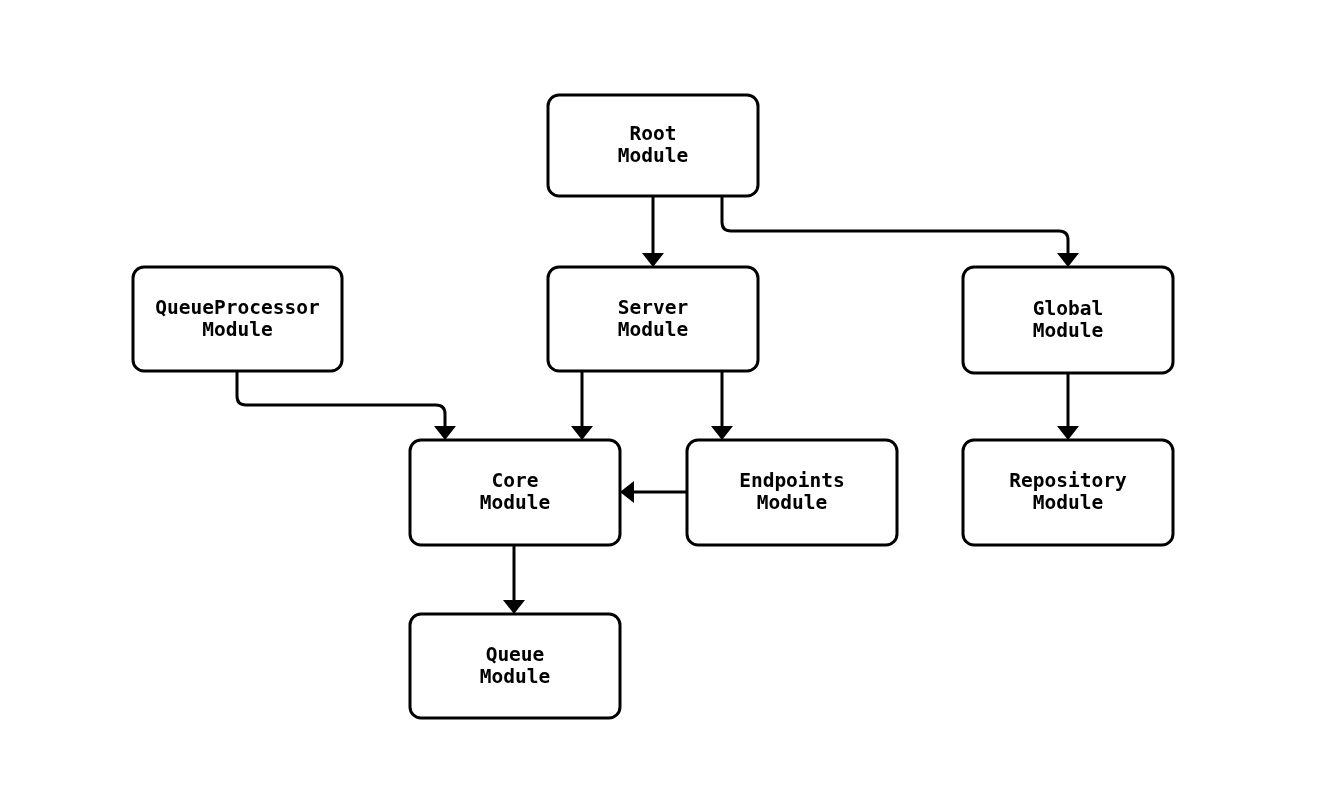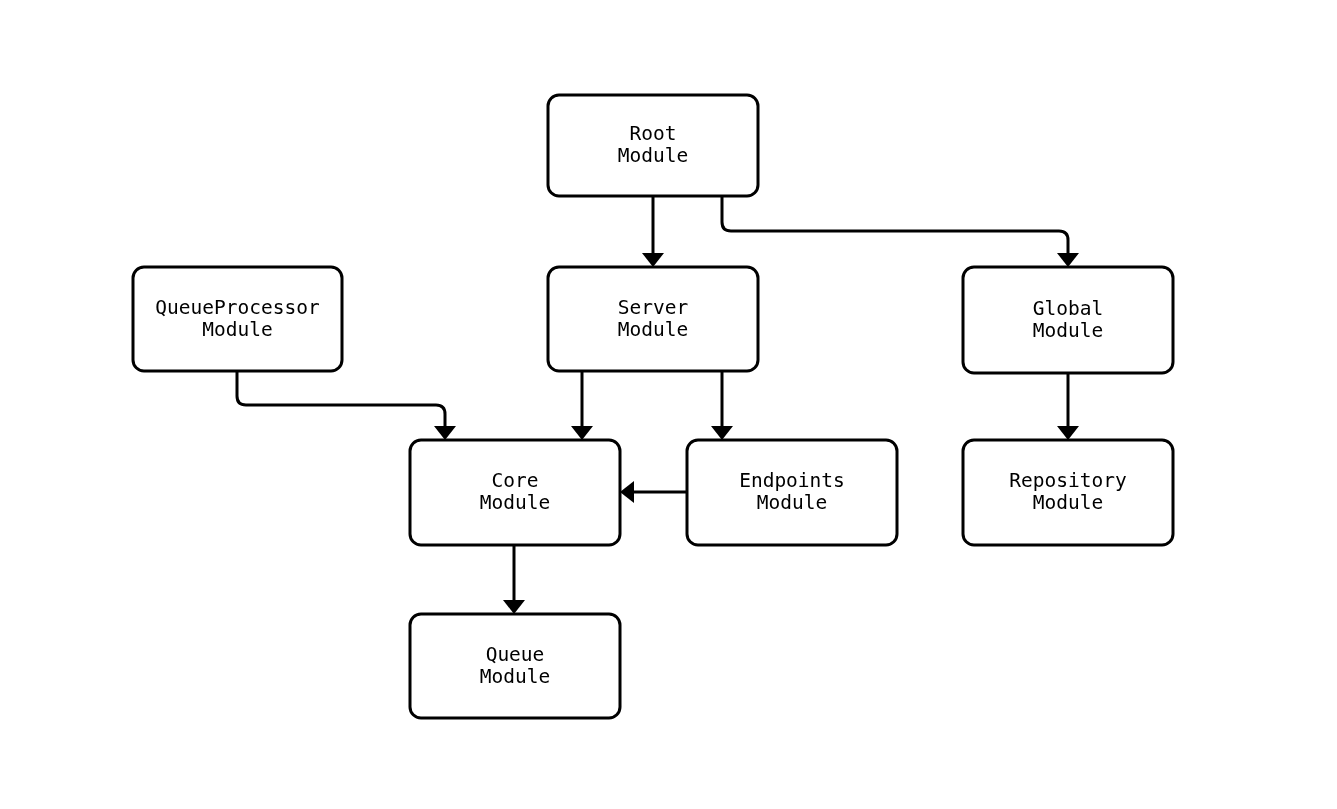--- a/index.html
+++ b/index.html
@@ -11,20 +11,21 @@
     width: 1337px;
     height: 809px;
     overflow: hidden;
     font-family: "DejaVu Sans Mono", monospace;
   }
   #diagram-root {
     position: relative;
     width: 1337px;
     height: 809px;
     background: #ffffff;
+    font-weight: bold;
   }
   svg#graph {
     display: block;
     width: 1337px;
     height: 809px;
   }
   .node-box {
     fill: #ffffff;
     stroke: #000000;
     stroke-width: 3;

